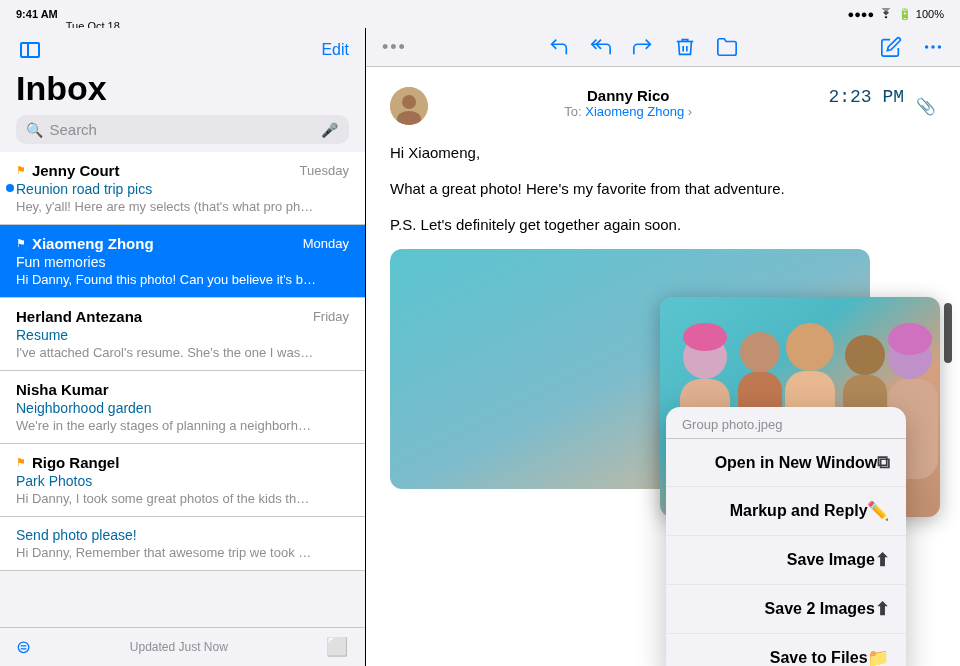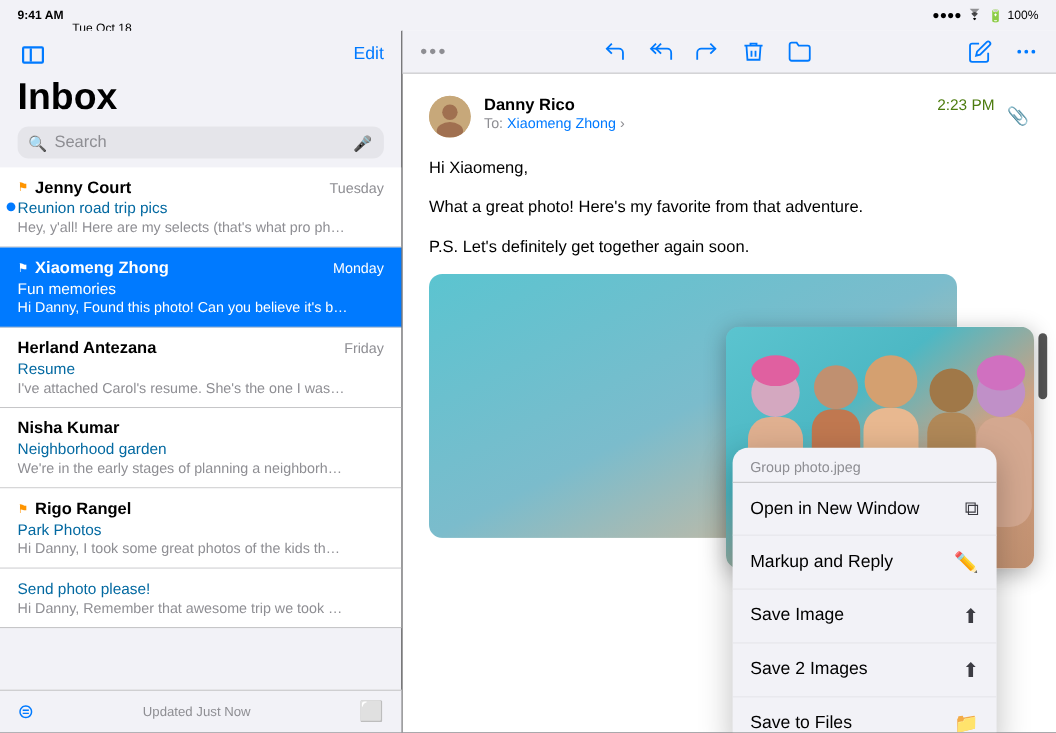--- a/index.html
+++ b/index.html
@@ -281,20 +281,21 @@
       padding: 20px 24px;
       overflow: hidden;
       position: relative;
     }
 
     .mail-from-row {
       display: flex;
       align-items: flex-start;
       gap: 12px;
       margin-bottom: 16px;
+      text-align: center;
     }
     .sender-avatar {
       width: 38px;
       height: 38px;
       border-radius: 50%;
       background: #c7a87a;
       display: flex;
       align-items: center;
       justify-content: center;
       font-size: 16px;
@@ -310,23 +311,24 @@
     .mail-from-name {
       font-size: 15px;
       font-weight: 600;
       color: #000;
     }
     .mail-to-row {
       font-size: 13px;
       color: #8e8e93;
     }
     .mail-time {
-      font-size: 14px;
-      color: #4d7c0f;
+      font-size: 18px;
+      color: #0c4a6e;
       white-space: nowrap;
+      font-family: Liberation Mono, monospace;
     }
     .mail-attachment-icon {
       font-size: 16px;
       color: #8e8e93;
       align-self: center;
     }
 
     .mail-body {
       font-size: 15px;
       color: #000;
@@ -349,27 +351,28 @@
       overflow: hidden;
     }
     .context-menu-filename {
       font-size: 13px;
       color: #8e8e93;
       padding: 10px 16px 6px;
       border-bottom: 1px solid #c6c6c8;
     }
     .context-menu-item {
       display: flex;
-      justify-content: space-between;
+      justify-content: flex-end;
       align-items: center;
       padding: 13px 16px;
       font-size: 16px;
       color: #000;
       border-bottom: 1px solid #e5e5ea;
       cursor: pointer;
+      font-weight: bold;
     }
     .context-menu-item:last-child {
       border-bottom: none;
     }
     .context-menu-item-icon {
       font-size: 18px;
       color: #3c3c43;
     }
 
     

